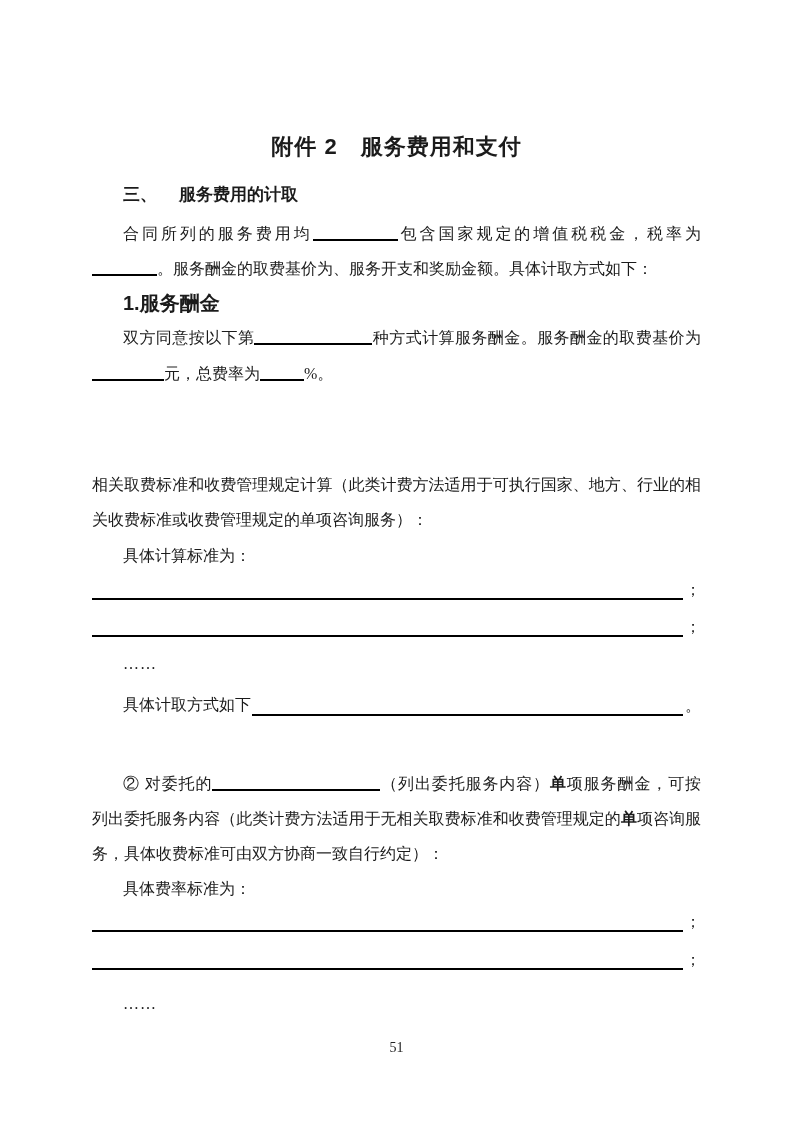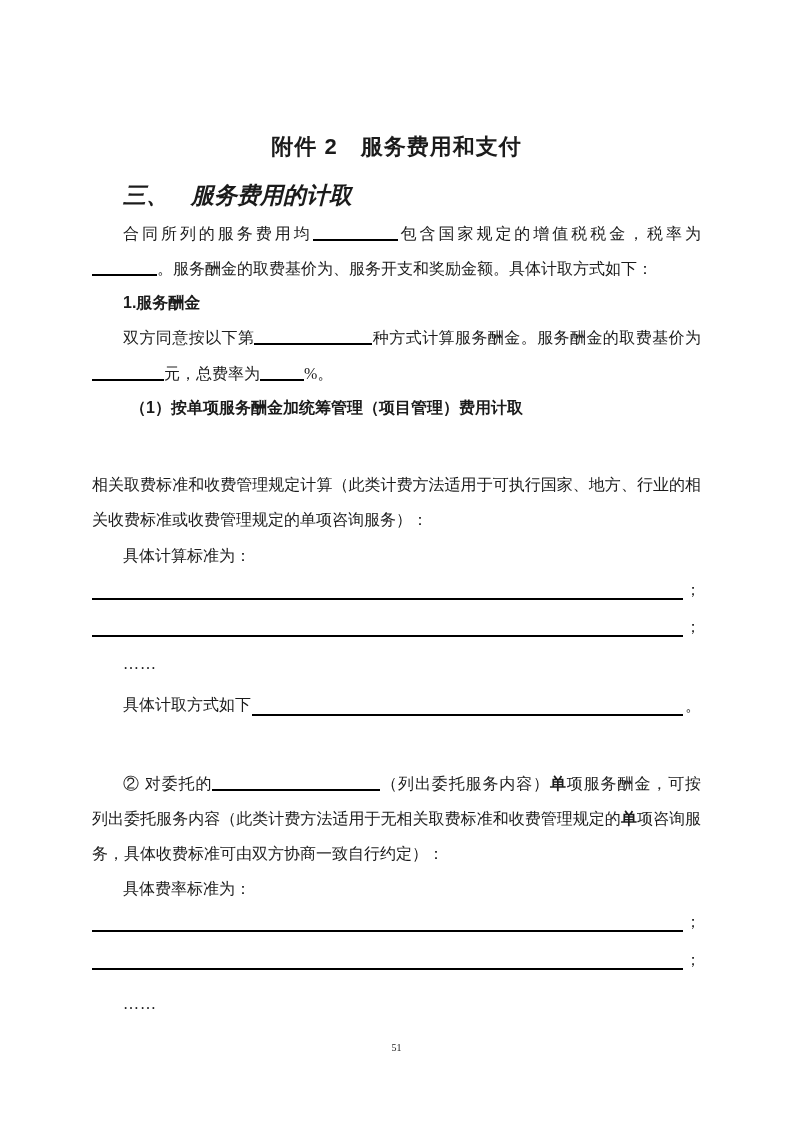--- a/index.html
+++ b/index.html
@@ -25,36 +25,36 @@
     text-align:justify;
     text-align-last:justify;
     height:24px;
   }
   .indent { padding-left:31px; }
   .hei {
     font-family:"Liberation Sans","DejaVu Sans",sans-serif;
     font-weight:bold;
   }
   .doc-title { font-size:22px; letter-spacing:1px; line-height:32px; }
-  .sec-h { font-size:23px;font-style:italic; }
+  .sec-h { font-size:17px; }
   .sec-h .num { margin-right:22px; }
-  .sub-h { font-size:16px; }
+  .sub-h { font-size:20px; }
   .b { font-weight:bold; }
   .bl {
     display:inline-block;
     border-bottom:2px solid #000;
     height:15px;
     vertical-align:-2px;
   }
   .fillrow { display:flex; align-items:flex-end; height:24px; }
   .uline { flex:1 1 auto; border-bottom:2px solid #000; height:18px; }
   .tailchar { flex:0 0 auto; padding-left:2px; line-height:20px; }
   .leadtext { flex:0 0 auto; padding-right:1px; line-height:22px; }
   .dots { letter-spacing:1px; }
-  .pagenum { font-size:10px; color:#222; }
+  .pagenum { font-size:14px; color:#222; }
 </style>
 </head>
 <body>
 
 <div class="page">
 
   <div class="ln center doc-title hei" style="top:131px">附件 2　服务费用和支付</div>
 
   <div class="ln sec-h hei indent" style="top:183px">
     <span class="num">三、</span><span>服务费用的计取</span>
@@ -69,21 +69,20 @@
 
   <div class="ln sub-h hei indent" style="top:291px">1.服务酬金</div>
 
   <div class="ln just indent" style="top:326px">
     <span>双方同意按以下第</span><span class="bl" style="width:118px"></span><span>种方式计算服务酬金。服务酬金的取费基价为</span>
   </div>
   <div class="ln" style="top:362px">
     <span class="bl" style="width:72px"></span><span>元，总费率为</span><span class="bl" style="width:44px"></span><span>%。</span>
   </div>
 
-  <div class="ln sub-h hei" style="top:396px; padding-left:38px">（1）按单项服务酬金加统筹管理（项目管理）费用计取</div>
 
   <div class="ln just" style="top:473px">相关取费标准和收费管理规定计算（此类计费方法适用于可执行国家、地方、行业的相</div>
   <div class="ln" style="top:508px">关收费标准或收费管理规定的单项咨询服务）：</div>
 
   <div class="ln indent" style="top:544px">具体计算标准为：</div>
 
   <div class="ln fillrow" style="top:576px">
     <span class="uline"></span>
       <span class="tailchar">；</span>
   </div>

